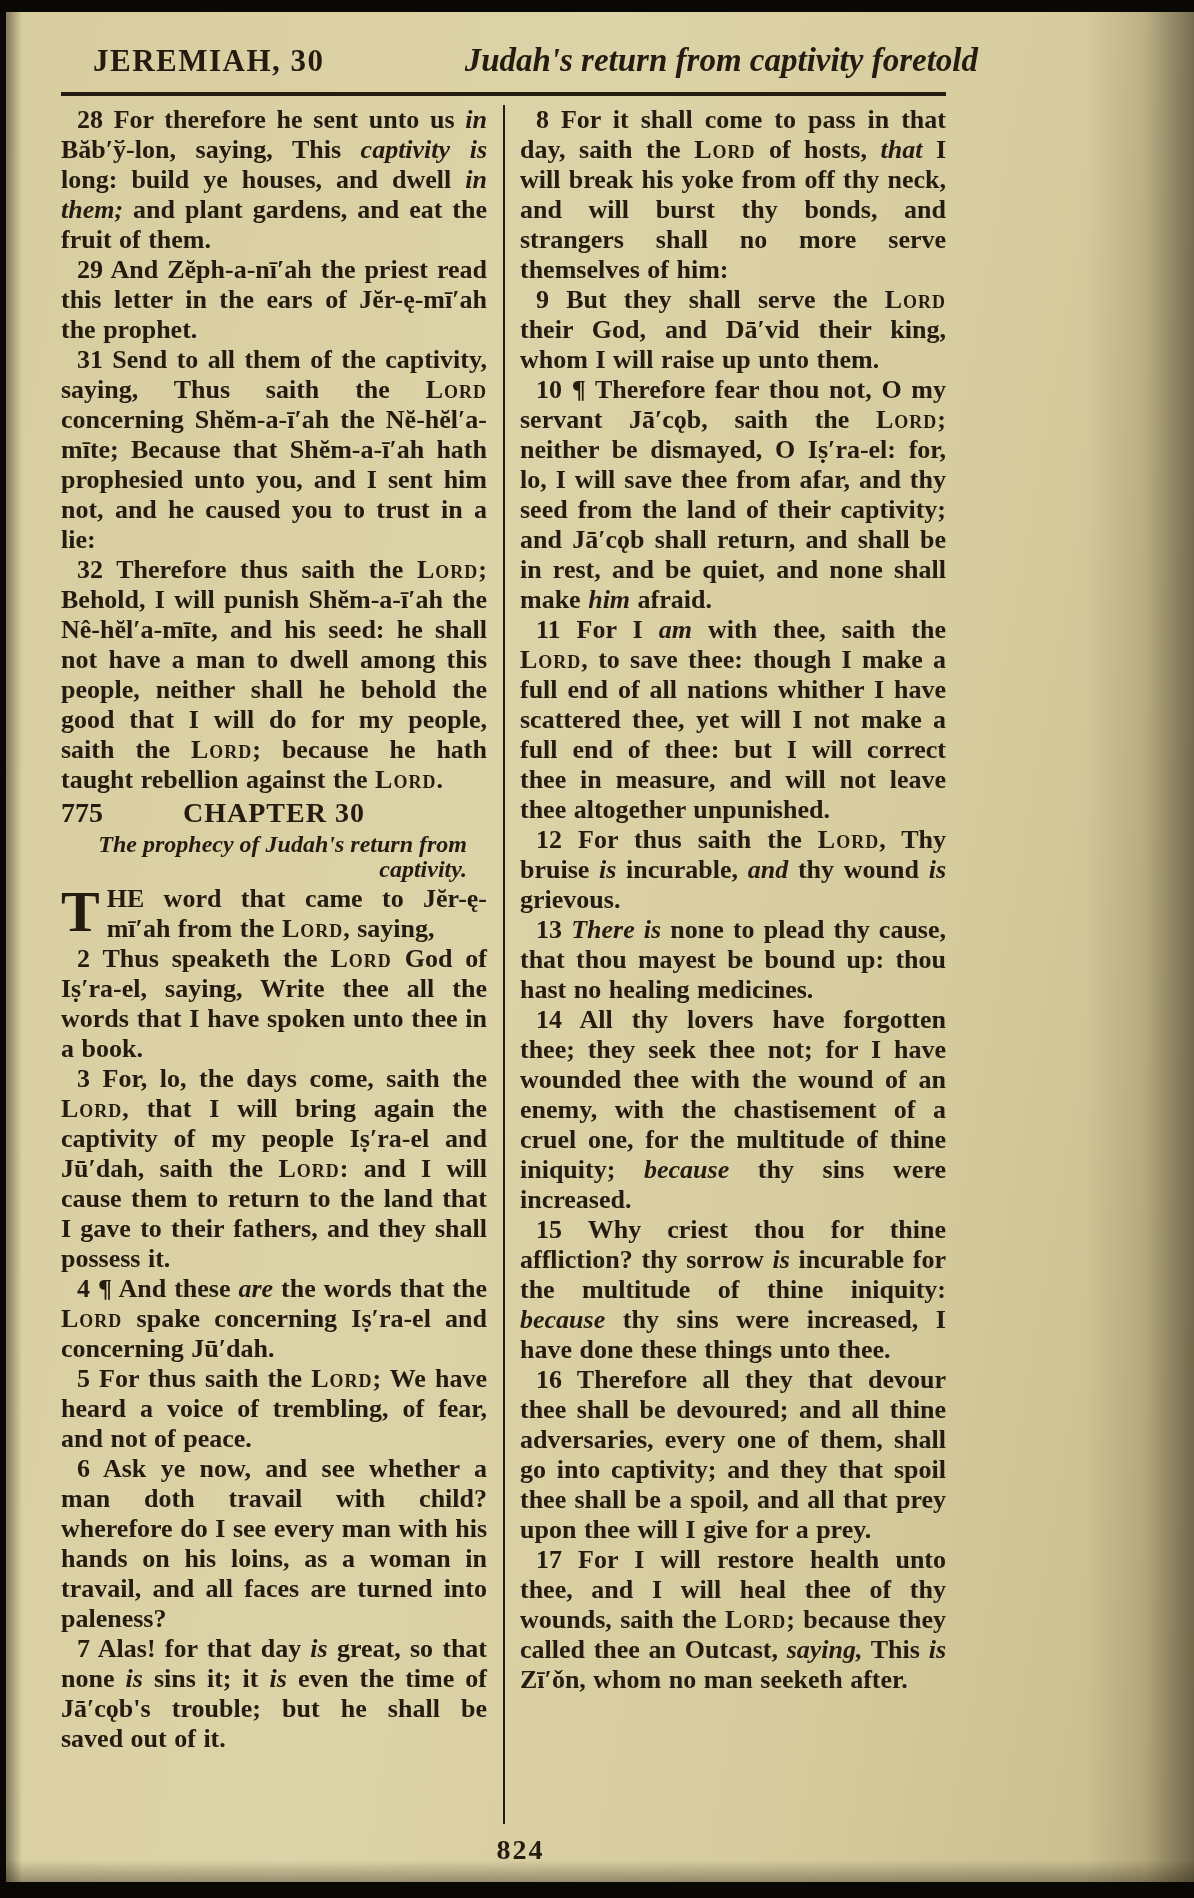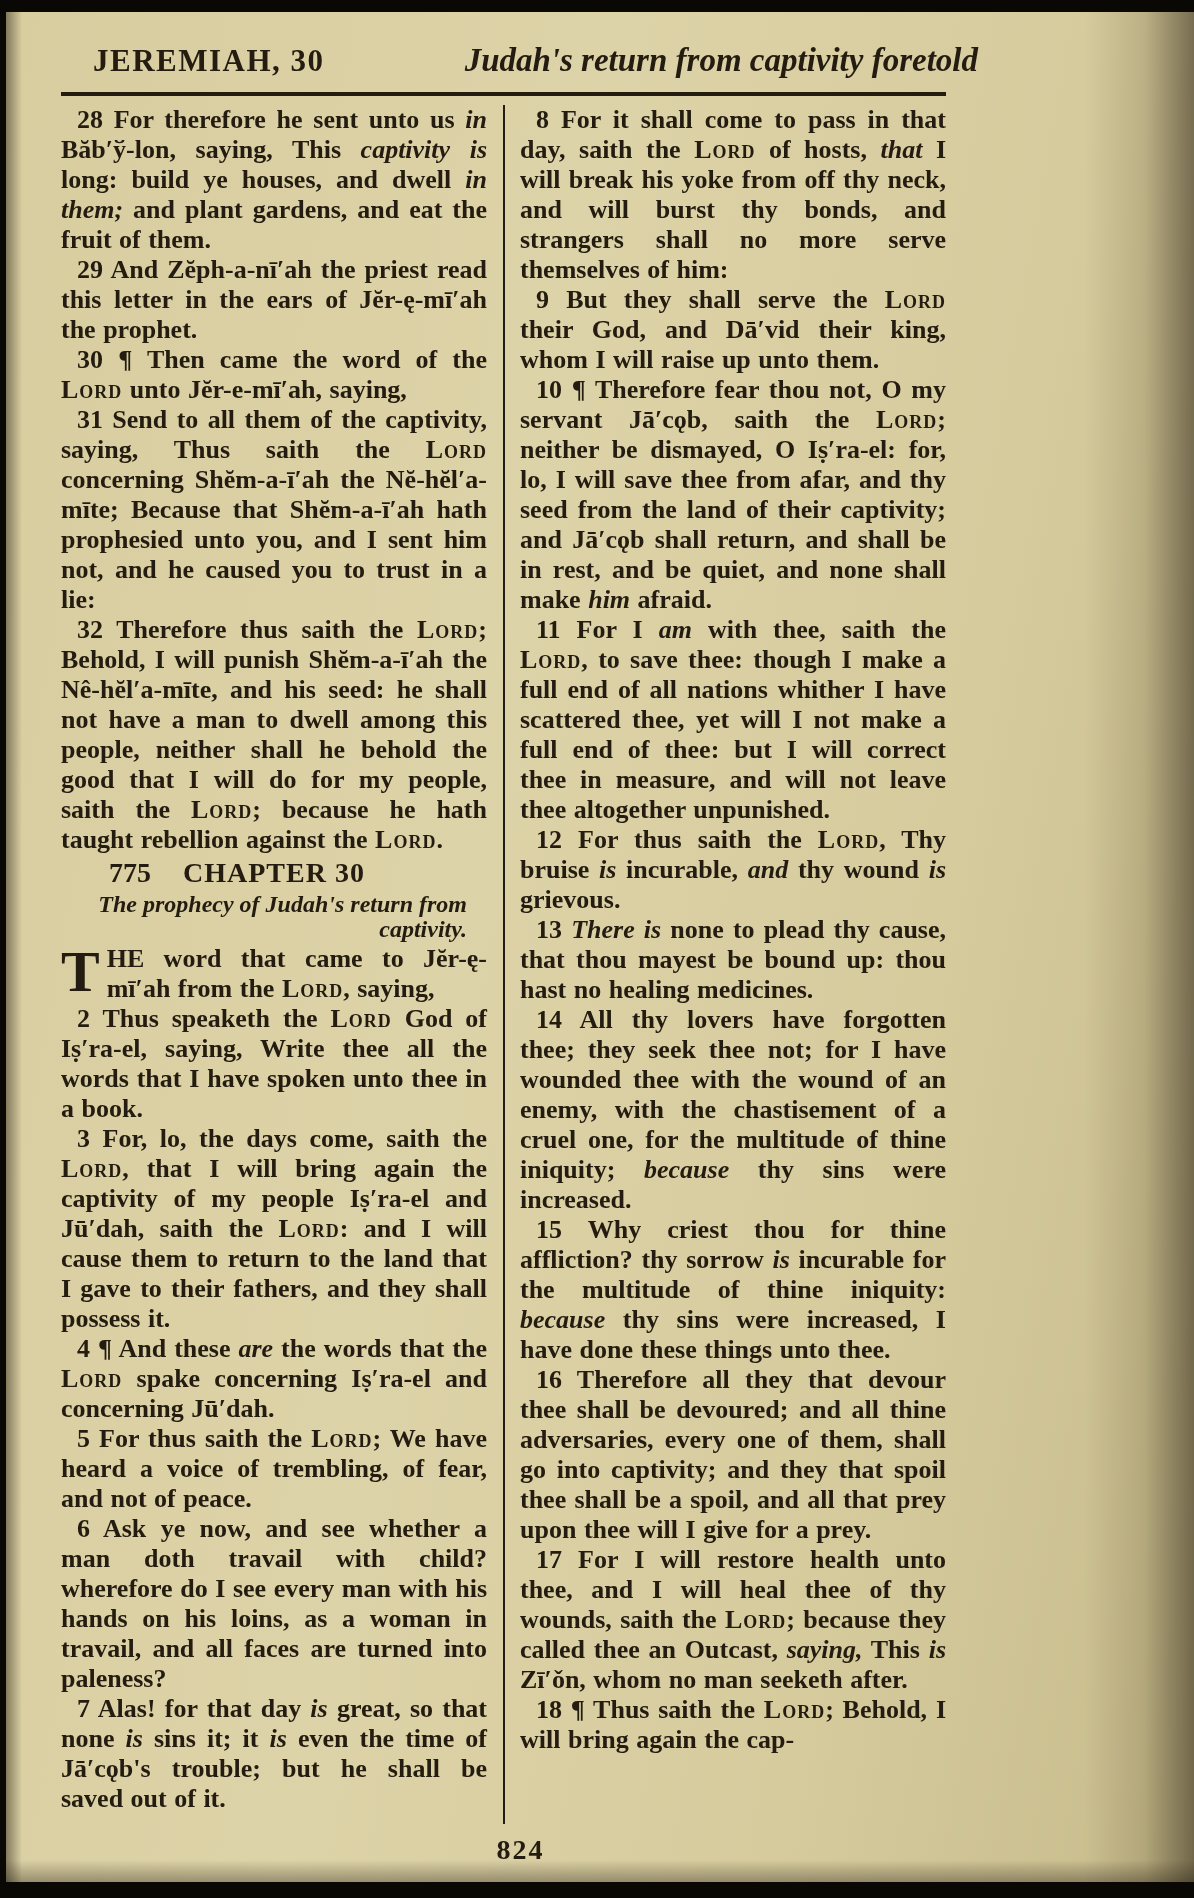--- a/index.html
+++ b/index.html
@@ -62,21 +62,21 @@
   .it { font-style: italic; }
   .sc { font-variant: small-caps; letter-spacing: 1px; }
   .subtitle {
     font-size: 24px; line-height: 25px; font-style: italic; font-weight: 700;
     text-align: right; text-indent: 0; padding: 1px 20px 2px 20px;
   }
   .chapter-line {
     position: relative; text-align: center;
     font-size: 28px; line-height: 36px; font-weight: 700; letter-spacing: 1px;
   }
-  .chapter-num { position: absolute; left: 0; letter-spacing: 0; margin-left: 48px; }
+  .chapter-num { position: absolute; left: 0; letter-spacing: 0; }
   .dropcap {
     float: left; font-size: 58px; line-height: 50px; font-weight: 700;
     margin: 3px 7px 0 0;
   }
   .footer {
     position: absolute; left: 72px; width: 885px; bottom: 16px;
     text-align: center; font-size: 28px; font-weight: 700; letter-spacing: 2px;
   }
 </style>
 </head>
@@ -85,21 +85,20 @@
 <div class="page">
   <div class="header">
     <span class="header-left">JEREMIAH, 30</span>
     <span class="header-right">Judah's return from captivity foretold</span>
   </div>
   <div class="rule"></div>
   <div class="content">
     <div class="col">
         <p class="verse"><span>28 For therefore he sent unto us </span><span class="it">in</span><span> Băb′ў-lon, saying, This </span><span class="it">captivity is</span><span> long: build ye houses, and dwell </span><span class="it">in them;</span><span> and plant gardens, and eat the fruit of them.</span></p>
         <p class="verse"><span>29 And Zĕph-a-nī′ah the priest read this letter in the ears of Jĕr-ę-mī′ah the prophet.</span></p>
-        <p class="verse"><span>30 ¶ Then came the word of the </span><span class="sc">Lord</span><span> unto Jĕr-e-mī′ah, saying,</span></p>
         <p class="verse"><span>31 Send to all them of the captivity, saying, Thus saith the </span><span class="sc">Lord</span><span> concerning Shĕm-a-ī′ah the Nĕ-hĕl′a-mīte; Because that Shĕm-a-ī′ah hath prophesied unto you, and I sent him not, and he caused you to trust in a lie:</span></p>
         <p class="verse"><span>32 Therefore thus saith the </span><span class="sc">Lord</span><span>; Behold, I will punish Shĕm-a-ī′ah the Nê-hĕl′a-mīte, and his seed: he shall not have a man to dwell among this people, neither shall he behold the good that I will do for my people, saith the </span><span class="sc">Lord</span><span>; because he hath taught rebellion against the </span><span class="sc">Lord</span><span>.</span></p>
         <div class="chapter-line"><span class="chapter-num">775</span><span>CHAPTER 30</span></div>
         <p class="subtitle"><span class="it">The prophecy of Judah's return from captivity.</span></p>
         <p class="verse no-indent"><span class="dropcap">T</span><span>HE word that came to Jĕr-ę-mī′ah from the </span><span class="sc">Lord</span><span>, saying,</span></p>
         <p class="verse"><span>2 Thus speaketh the </span><span class="sc">Lord</span><span> God of Iṣ′ra-el, saying, Write thee all the words that I have spoken unto thee in a book.</span></p>
         <p class="verse"><span>3 For, lo, the days come, saith the </span><span class="sc">Lord</span><span>, that I will bring again the captivity of my people Iṣ′ra-el and Jū′dah, saith the </span><span class="sc">Lord</span><span>: and I will cause them to return to the land that I gave to their fathers, and they shall possess it.</span></p>
         <p class="verse"><span>4 ¶ And these </span><span class="it">are</span><span> the words that the </span><span class="sc">Lord</span><span> spake concerning Iṣ′ra-el and concerning Jū′dah.</span></p>
         <p class="verse"><span>5 For thus saith the </span><span class="sc">Lord</span><span>; We have heard a voice of trembling, of fear, and not of peace.</span></p>
         <p class="verse"><span>6 Ask ye now, and see whether a man doth travail with child? wherefore do I see every man with his hands on his loins, as a woman in travail, and all faces are turned into paleness?</span></p>
@@ -110,20 +109,19 @@
         <p class="verse"><span>8 For it shall come to pass in that day, saith the </span><span class="sc">Lord</span><span> of hosts, </span><span class="it">that</span><span> I will break his yoke from off thy neck, and will burst thy bonds, and strangers shall no more serve themselves of him:</span></p>
         <p class="verse"><span>9 But they shall serve the </span><span class="sc">Lord</span><span> their God, and Dā′vid their king, whom I will raise up unto them.</span></p>
         <p class="verse"><span>10 ¶ Therefore fear thou not, O my servant Jā′cǫb, saith the </span><span class="sc">Lord</span><span>; neither be dismayed, O Iṣ′ra-el: for, lo, I will save thee from afar, and thy seed from the land of their captivity; and Jā′cǫb shall return, and shall be in rest, and be quiet, and none shall make </span><span class="it">him</span><span> afraid.</span></p>
         <p class="verse"><span>11 For I </span><span class="it">am</span><span> with thee, saith the </span><span class="sc">Lord</span><span>, to save thee: though I make a full end of all nations whither I have scattered thee, yet will I not make a full end of thee: but I will correct thee in measure, and will not leave thee altogether unpunished.</span></p>
         <p class="verse"><span>12 For thus saith the </span><span class="sc">Lord</span><span>, Thy bruise </span><span class="it">is</span><span> incurable, </span><span class="it">and</span><span> thy wound </span><span class="it">is</span><span> grievous.</span></p>
         <p class="verse"><span>13 </span><span class="it">There is</span><span> none to plead thy cause, that thou mayest be bound up: thou hast no healing medicines.</span></p>
         <p class="verse"><span>14 All thy lovers have forgotten thee; they seek thee not; for I have wounded thee with the wound of an enemy, with the chastisement of a cruel one, for the multitude of thine iniquity; </span><span class="it">because</span><span> thy sins were increased.</span></p>
         <p class="verse"><span>15 Why criest thou for thine affliction? thy sorrow </span><span class="it">is</span><span> incurable for the multitude of thine iniquity: </span><span class="it">because</span><span> thy sins were increased, I have done these things unto thee.</span></p>
         <p class="verse"><span>16 Therefore all they that devour thee shall be devoured; and all thine adversaries, every one of them, shall go into captivity; and they that spoil thee shall be a spoil, and all that prey upon thee will I give for a prey.</span></p>
         <p class="verse"><span>17 For I will restore health unto thee, and I will heal thee of thy wounds, saith the </span><span class="sc">Lord</span><span>; because they called thee an Outcast, </span><span class="it">saying,</span><span> This </span><span class="it">is</span><span> Zī′ǒn, whom no man seeketh after.</span></p>
-        <p class="verse"><span>18 ¶ Thus saith the </span><span class="sc">Lord</span><span>; Behold, I will bring again the cap-</span></p>
       </div>
   </div>
   <div class="footer">824</div>
   <div class="edge-left"></div>
   <div class="edge-right"></div>
   <div class="edge-bottom"></div>
 </div>
 
 </body></html>

